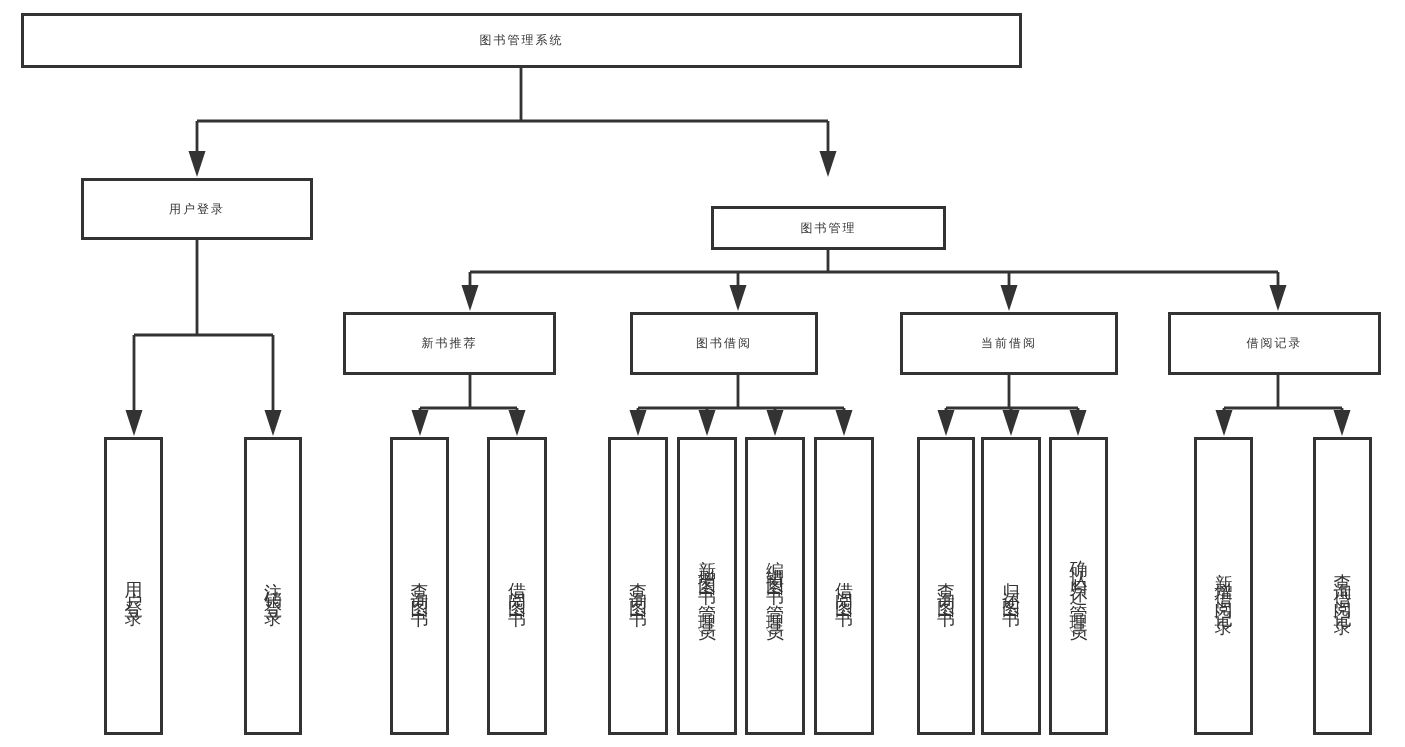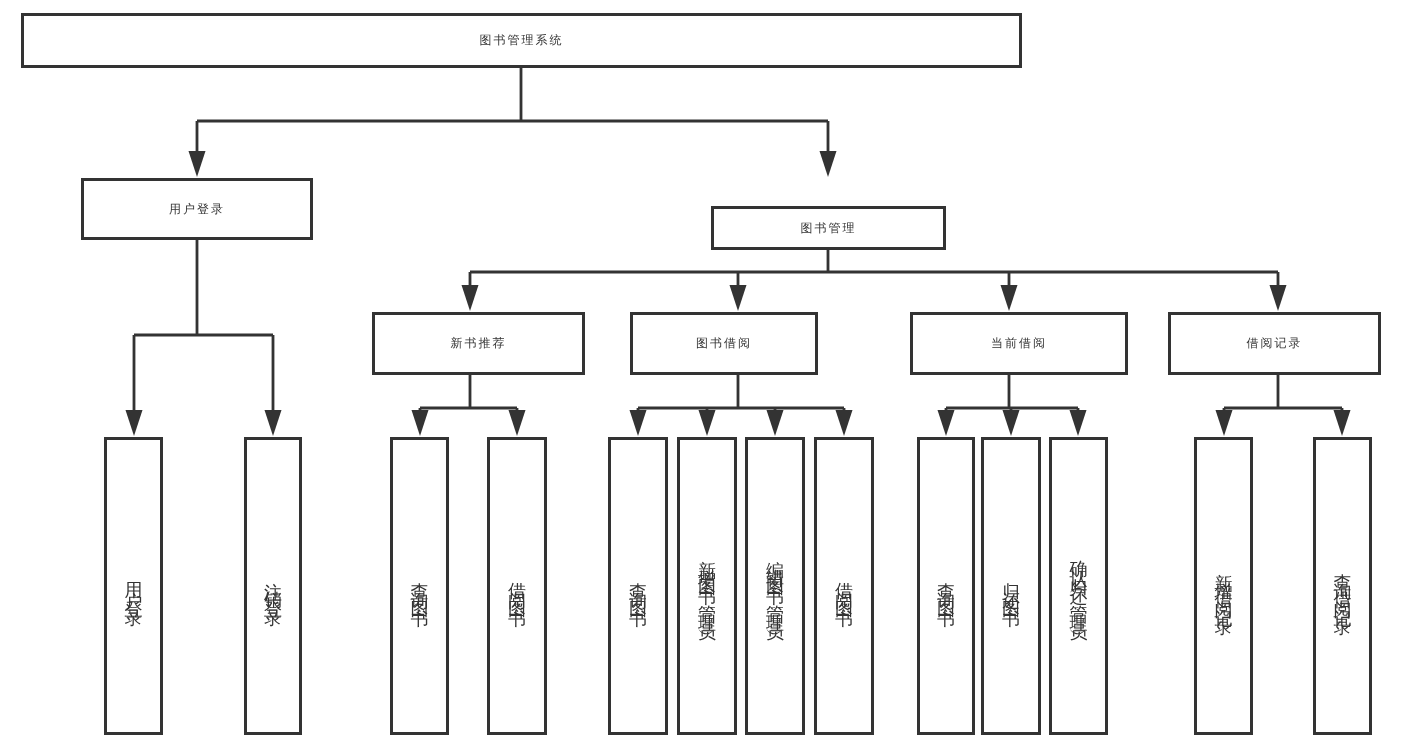--- a/index.html
+++ b/index.html
@@ -39,23 +39,23 @@
     writing-mode: vertical-lr;
     text-orientation: mixed;
     font-size: 18px;
     letter-spacing: 9px;
     line-height: 1;
   }
   
   #node-root            { left: 21px;  top: 13px;  width: 1001px; height: 55px; }
   #node-user-login      { left: 81px;  top: 178px; width: 232px;  height: 62px; }
   #node-book-management { left: 711px; top: 178px; width: 235px;  height: 44px; margin-top: 28px; }
-  #node-new-book-recommend { left: 372px;  top: 312px; width: 213px; height: 63px; }
+  #node-new-book-recommend { left: 343px;  top: 312px; width: 213px; height: 63px; }
   #node-book-borrow        { left: 630px;  top: 312px; width: 188px; height: 63px; }
-  #node-current-borrow     { left: 900px;  top: 312px; width: 218px; height: 63px; margin-left: 10px; }
+  #node-current-borrow     { left: 900px;  top: 312px; width: 218px; height: 63px; }
   #node-borrow-records     { left: 1168px; top: 312px; width: 213px; height: 63px; }
   
   #leaf-user-login           { left: 104px;  width: 59px; }
   #leaf-logout-login         { left: 244px;  width: 58px; }
   #leaf-query-books-1        { left: 390px;  width: 59px; }
   #leaf-borrow-books-1       { left: 487px;  width: 60px; }
   #leaf-query-books-2        { left: 608px;  width: 60px; }
   #leaf-add-book-admin       { left: 677px;  width: 60px; }
   #leaf-edit-book-admin      { left: 745px;  width: 60px; }
   #leaf-borrow-books-2       { left: 814px;  width: 60px; }

